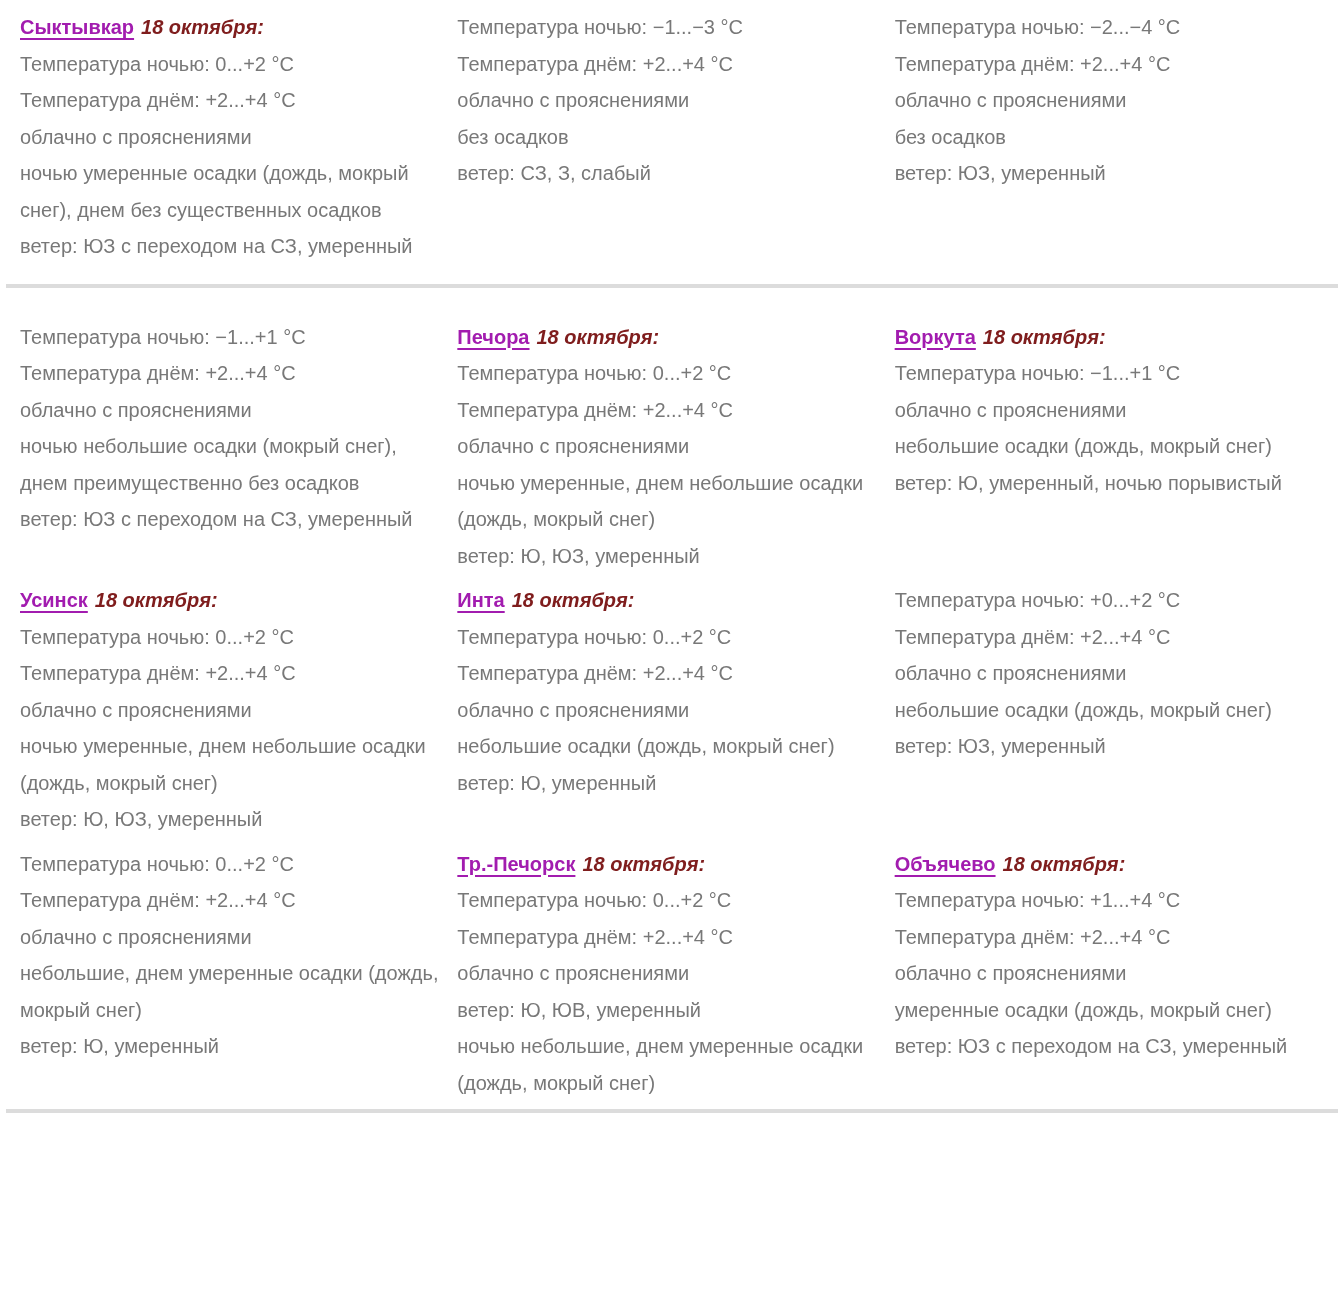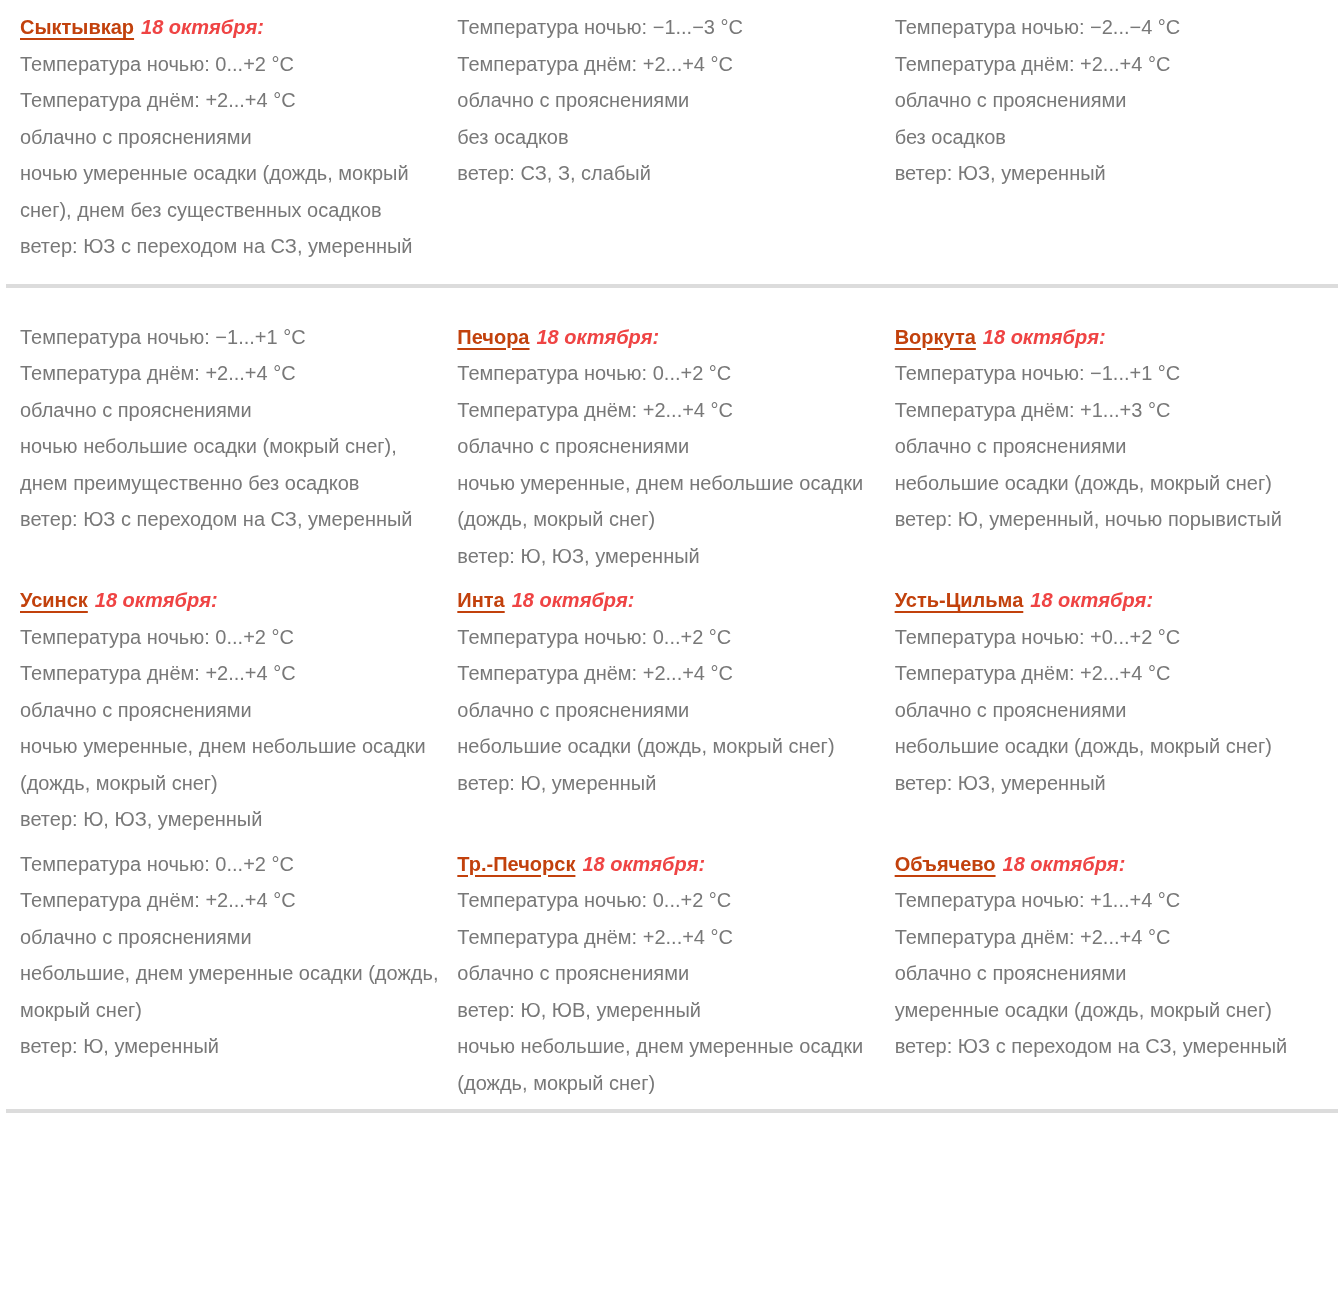--- a/index.html
+++ b/index.html
@@ -30,29 +30,29 @@
     margin: 0 0 8px 0;
   }
   .forecast-block p {
     margin: 0;
     line-height: 36.5px;
   }
   .block-head {
     white-space: nowrap;
   }
   .city-link {
-    color: #c2410c;
+    color: #a21caf;
     font-weight: 700;
     text-decoration: underline;
     text-decoration-thickness: 2px;
     text-underline-offset: 4px;
     cursor: pointer;
   }
   .forecast-date {
-    color: #ef4444;
+    color: #7f1d1d;
     font-weight: 700;
     font-style: italic;
     margin-left: 0.35em;
   }
   .divider {
     height: 4px;
     background: #dcdcdc;
     border: none;
     margin: 11px 6px 31px 6px;
   }
@@ -121,21 +121,20 @@
         <p>облачно с прояснениями</p>
         <p>ночью умеренные, днем небольшие осадки (дождь, мокрый снег)</p>
         <p>ветер: Ю, ЮЗ, умеренный</p>
       </article>
 
       <article class="forecast-block">
         <p class="block-head">
           <a class="city-link">Воркута</a><em class="forecast-date">18 октября:</em>
         </p>
         <p>Температура ночью: −1...+1 °C</p>
-        <p>Температура днём: +1...+3 °C</p>
         <p>облачно с прояснениями</p>
         <p>небольшие осадки (дождь, мокрый снег)</p>
         <p>ветер: Ю, умеренный, ночью порывистый</p>
       </article>
 
     </section>
 
     <section class="forecast-row">
 
       <article class="forecast-block">
@@ -154,23 +153,20 @@
           <a class="city-link">Инта</a><em class="forecast-date">18 октября:</em>
         </p>
         <p>Температура ночью: 0...+2 °C</p>
         <p>Температура днём: +2...+4 °C</p>
         <p>облачно с прояснениями</p>
         <p>небольшие осадки (дождь, мокрый снег)</p>
         <p>ветер: Ю, умеренный</p>
       </article>
 
       <article class="forecast-block">
-        <p class="block-head">
-          <a class="city-link">Усть-Цильма</a><em class="forecast-date">18 октября:</em>
-        </p>
         <p>Температура ночью: +0...+2 °C</p>
         <p>Температура днём: +2...+4 °C</p>
         <p>облачно с прояснениями</p>
         <p>небольшие осадки (дождь, мокрый снег)</p>
         <p>ветер: ЮЗ, умеренный</p>
       </article>
 
     </section>
 
     <section class="forecast-row">

